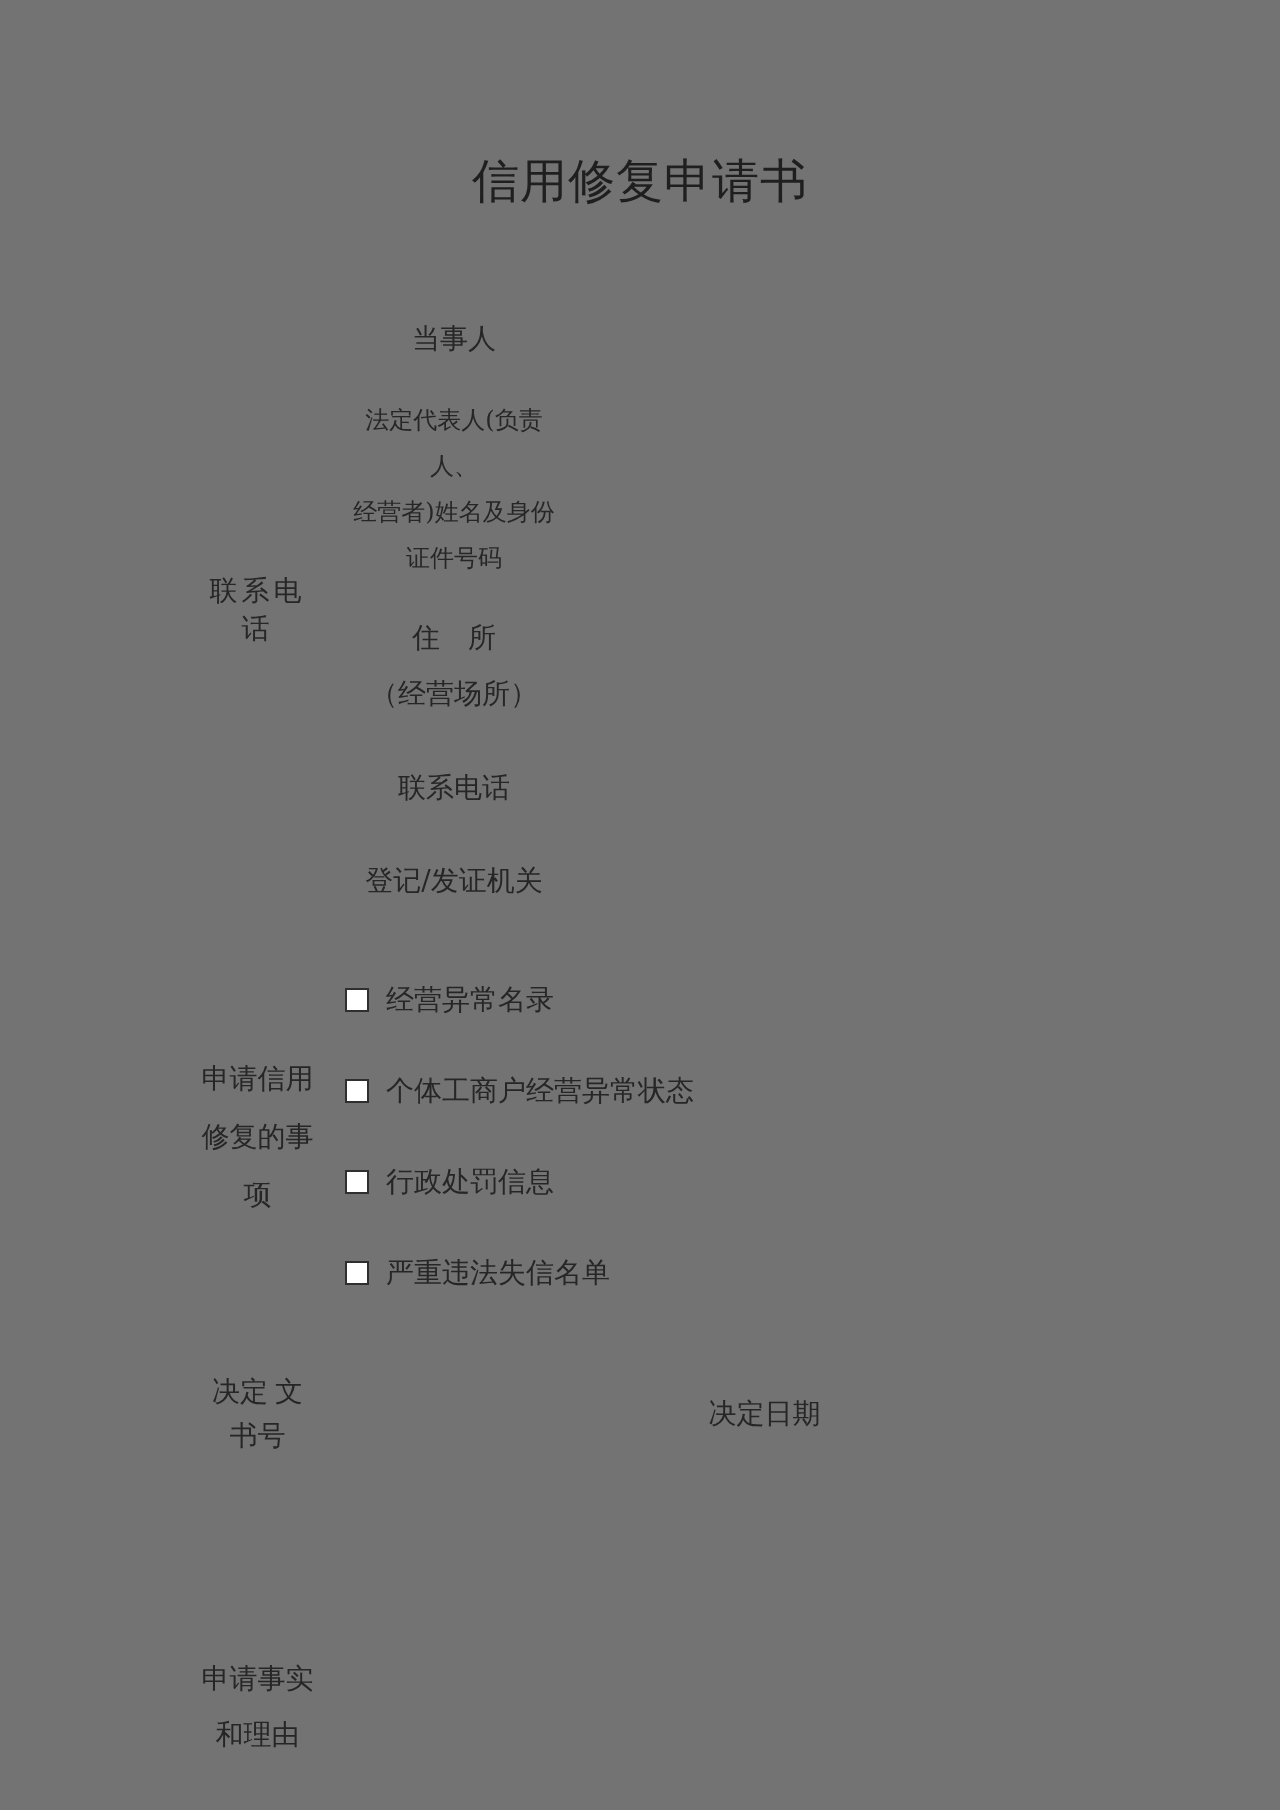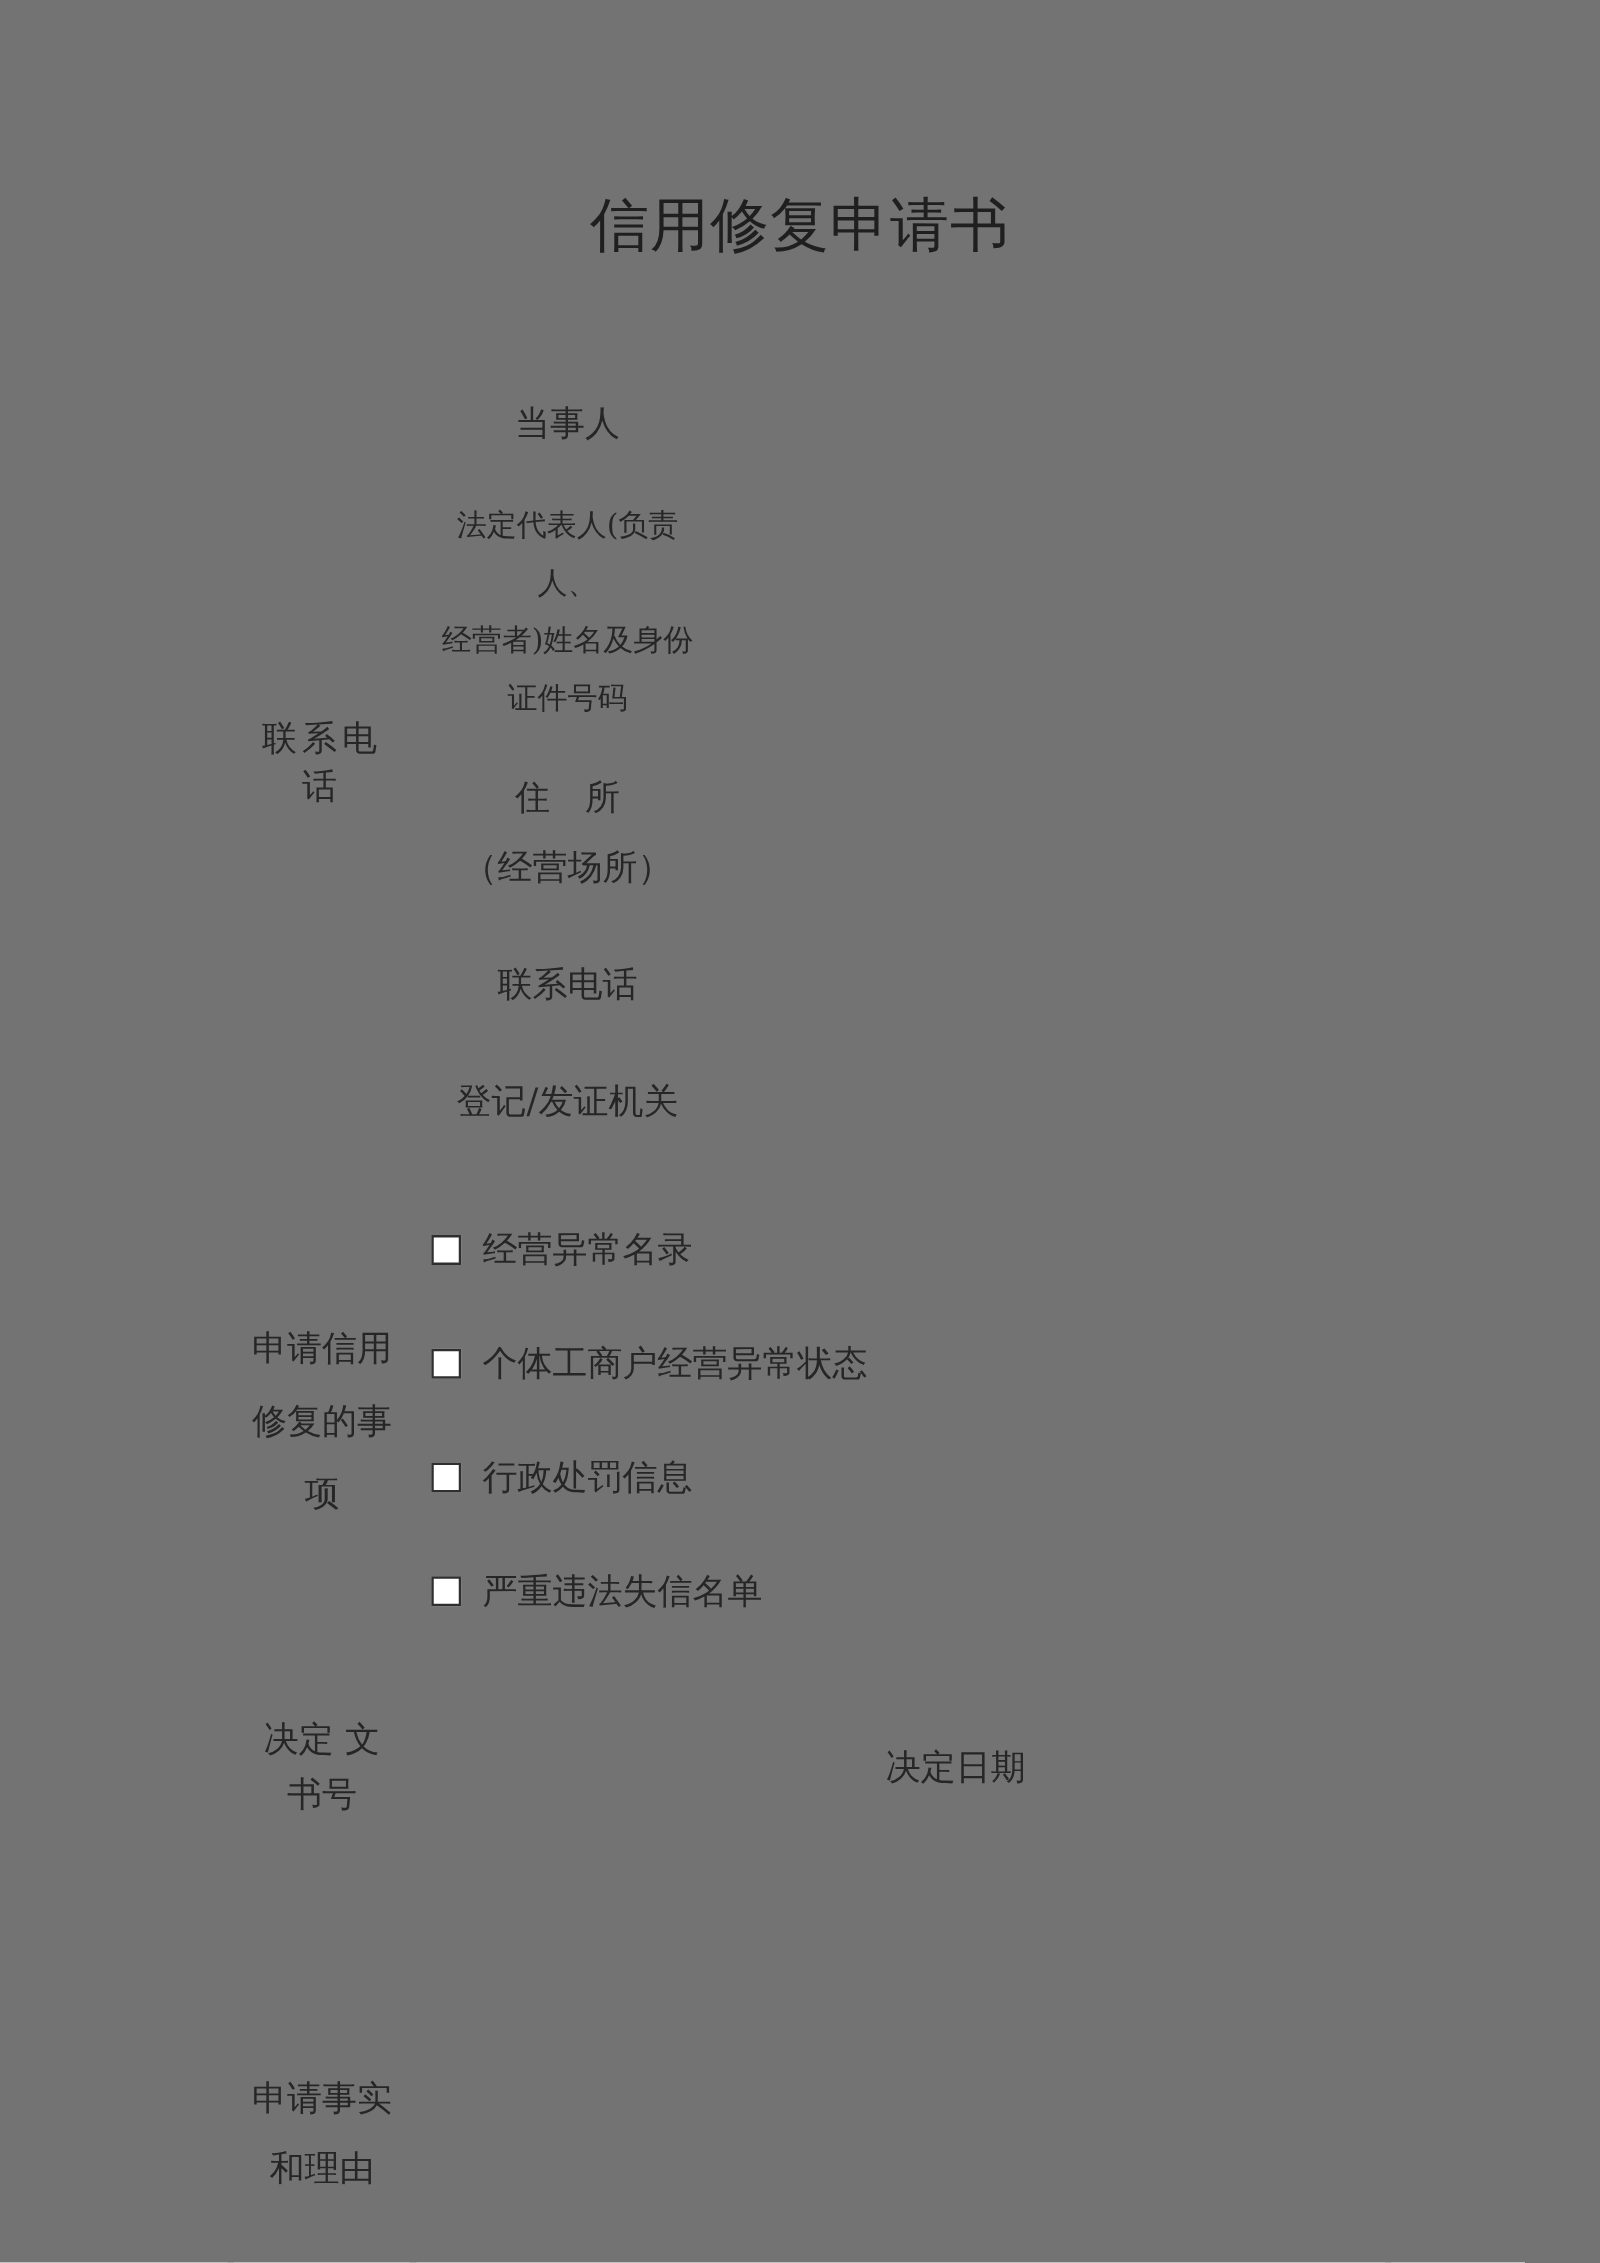--- a/index.html
+++ b/index.html
@@ -46,21 +46,21 @@
     padding: 12px;
     white-space: pre-line;
     overflow: hidden;
   }
   tr.r1 { height: 87px; }
   tr.r2 { height: 140px; }
   tr.r3 { height: 123px; }
   tr.r4 { height: 102px; }
   tr.r5 { height: 85px; }
   tr.r6 { height: 239px; }
-  tr.r7 { height: 128px; }
+  tr.r7 { height: 128px; font-family: Liberation Serif, serif; }
   tr.r8 { height: 459px; }
 
   .ls-wide { letter-spacing: 4px; }
   .lh-rep { font-size: 24px; line-height: 46px; }
   .lh-addr { line-height: 56px; }
   .lh-doc { line-height: 44px; }
   .lh-sec { line-height: 58px; }
   .lh-facts { line-height: 56px; }
 
   td.checkbox-cell {

